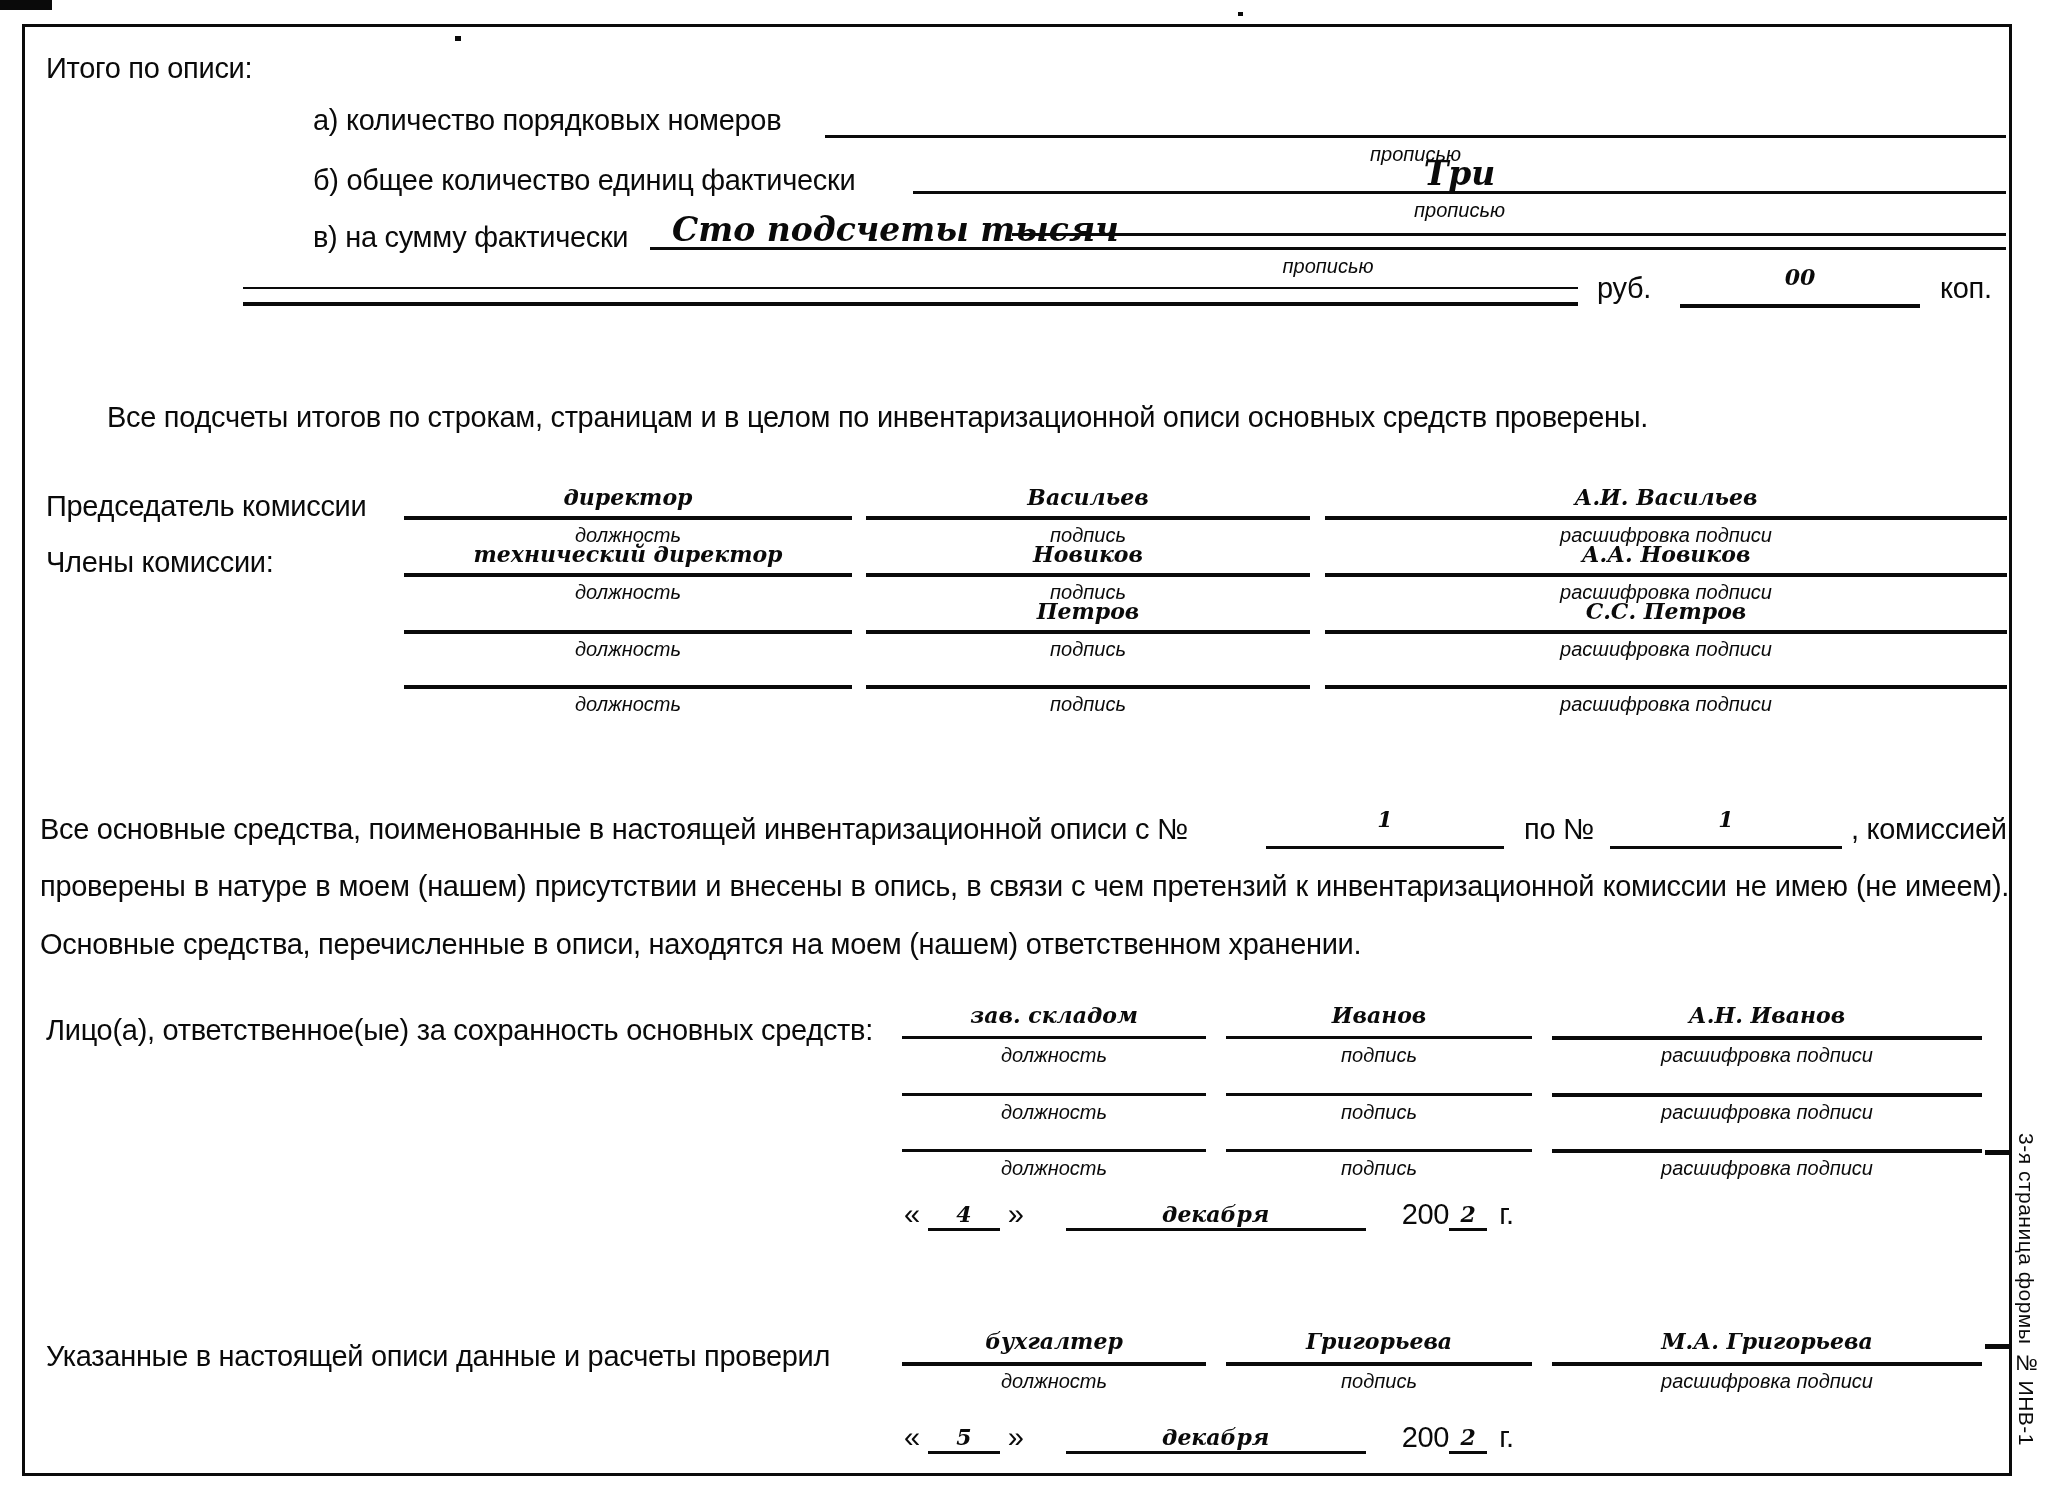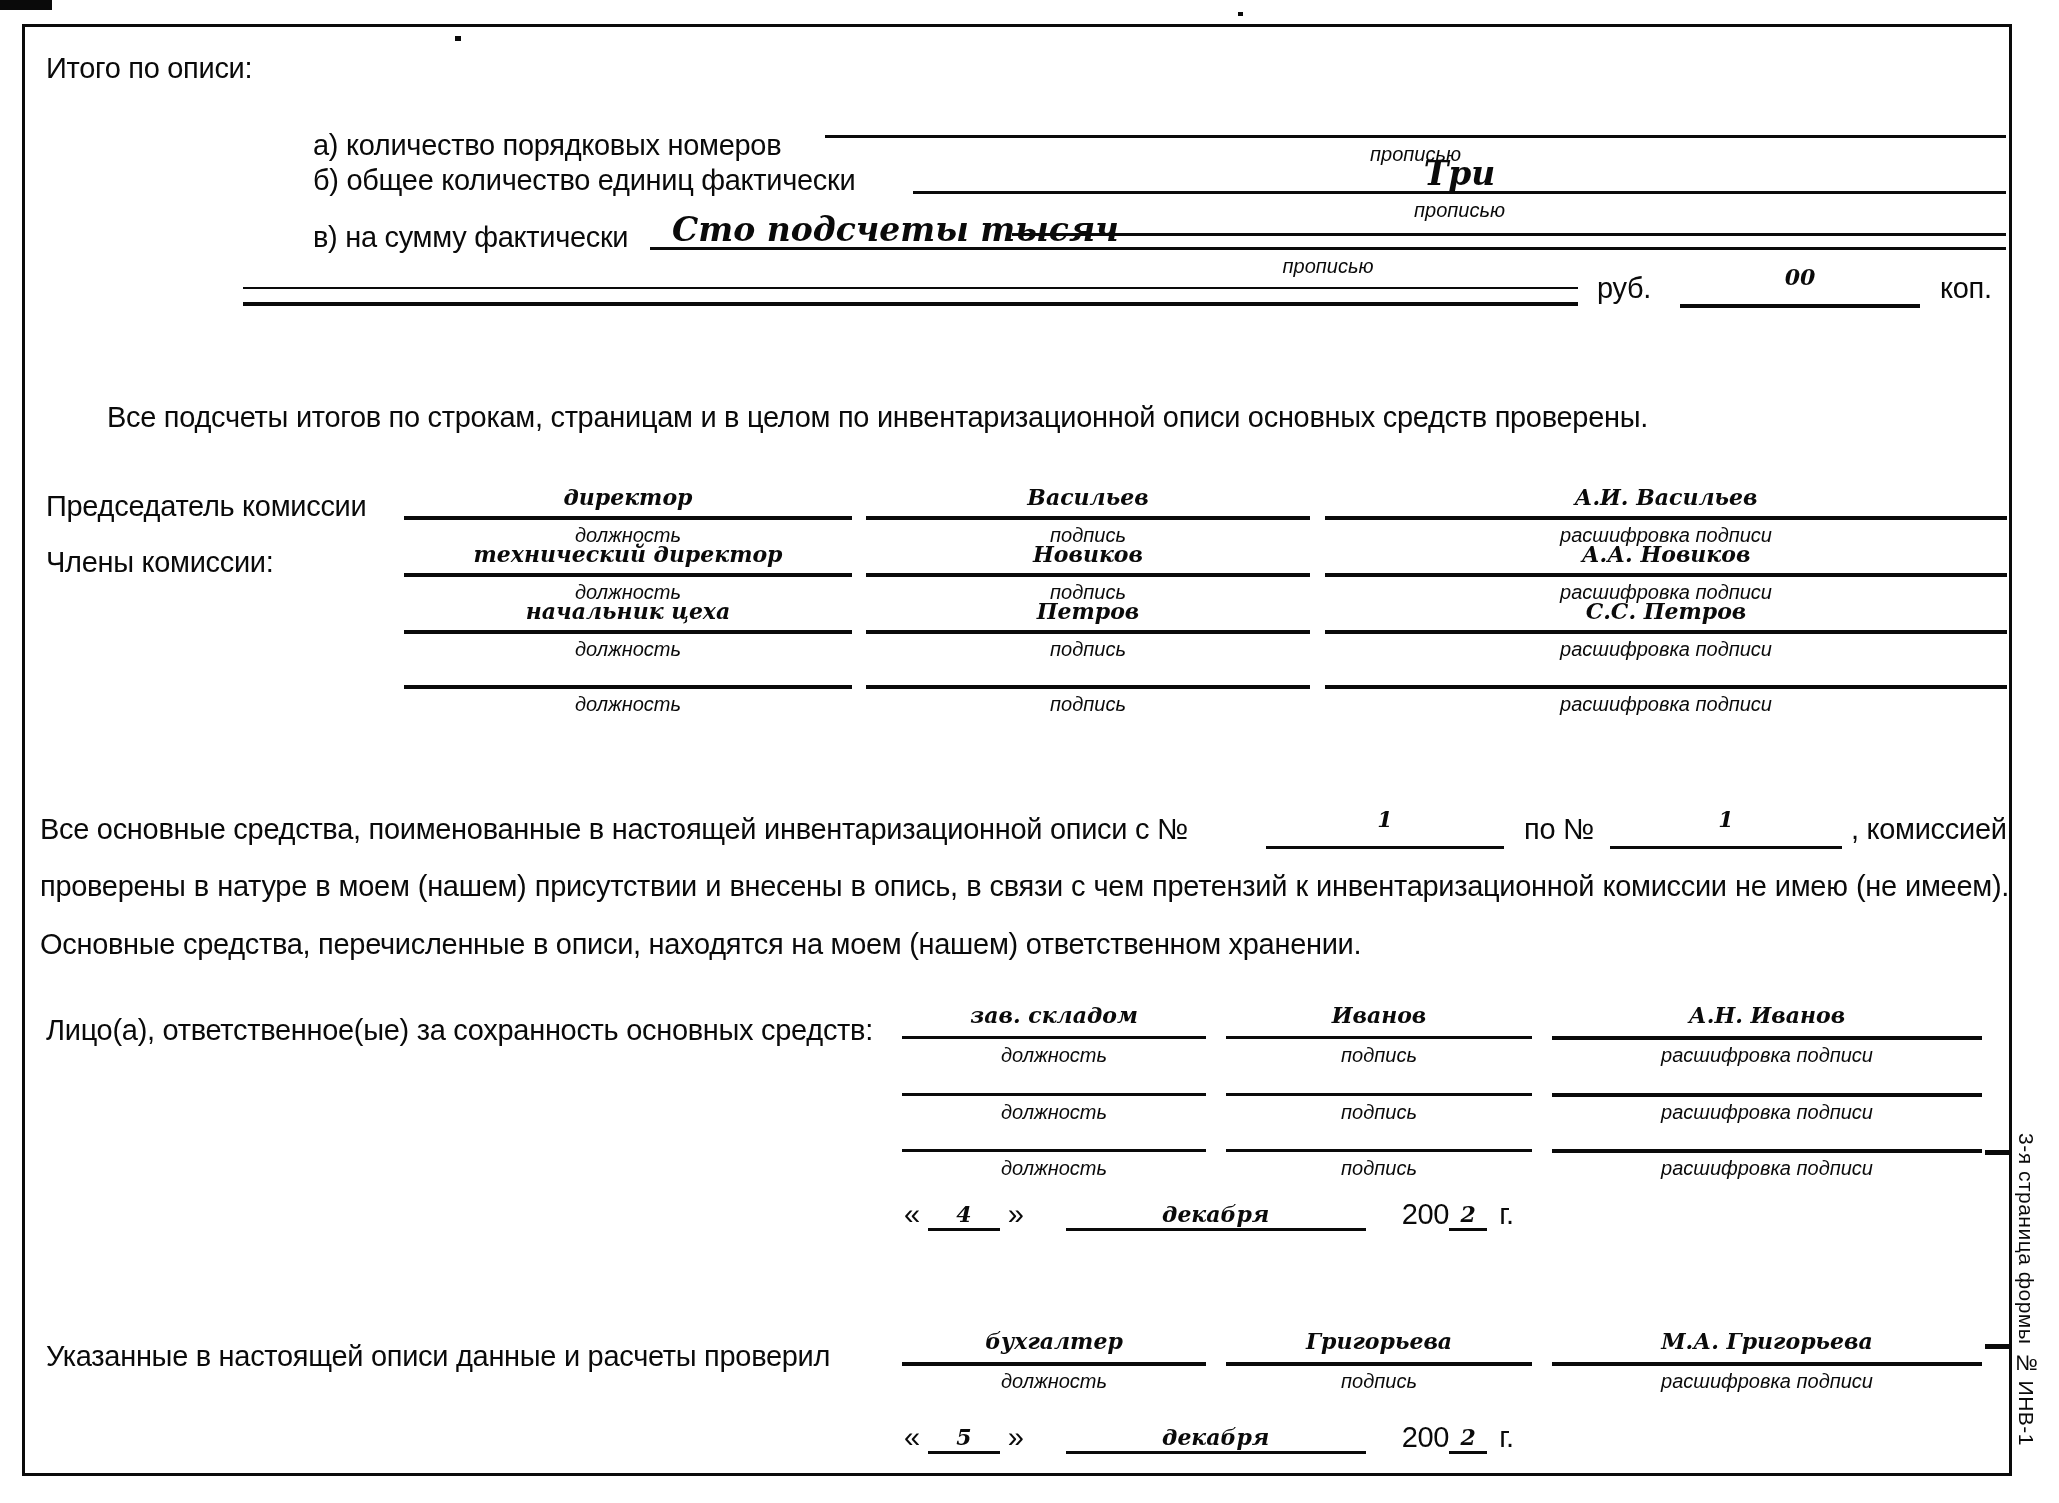--- a/index.html
+++ b/index.html
@@ -29,21 +29,21 @@
   <div class="ln" style="left:0;top:0;width:52px;height:10px;"></div>
   <div class="ln" style="left:455px;top:36px;width:6px;height:5px;"></div>
   <div class="ln" style="left:1238px;top:12px;width:5px;height:4px;"></div>
   <div class="ln" style="left:1985px;top:1150px;width:24px;height:5px;"></div>
   <div class="ln" style="left:1985px;top:1344px;width:24px;height:5px;"></div>
 
   <div class="box"></div>
 
   <div class="abs lbl" style="left:46px;top:52px;">Итого по описи:</div>
 
-  <div class="abs lbl" style="left:313px;top:129px;text-align:right;">а)  количество порядковых номеров</div>
+  <div class="abs lbl" style="left:313px;top:104px;text-align:right;">а)  количество порядковых номеров</div>
   <div class="ln" style="left:825px;top:135px;width:1181px;height:3px;"></div>
   <div class="abs sub center" style="left:825px;top:143px;width:1181px;">прописью</div>
 
   <div class="abs lbl" style="left:313px;top:164px;">б)  общее количество единиц фактически</div>
   <div class="abs hand hand-lg center" style="left:913px;top:154px;width:1093px;">Три</div>
   <div class="ln" style="left:913px;top:191px;width:1093px;height:3px;"></div>
   <div class="abs sub center" style="left:913px;top:199px;width:1093px;">прописью</div>
 
   <div class="abs lbl" style="left:313px;top:221px;">в)  на сумму фактически</div>
   <div class="abs hand hand-lg" style="left:672px;top:210px;">Сто подсчеты тысяч</div>
@@ -75,21 +75,20 @@
   <div class="abs hand center" style="left:404px;top:541px;width:448px;">технический директор</div>
   <div class="abs hand center" style="left:866px;top:541px;width:444px;">Новиков</div>
   <div class="abs hand center" style="left:1325px;top:541px;width:682px;">А.А. Новиков</div>
   <div class="ln" style="left:404px;top:573px;width:448px;height:4px;"></div>
   <div class="ln" style="left:866px;top:573px;width:444px;height:4px;"></div>
   <div class="ln" style="left:1325px;top:573px;width:682px;height:4px;"></div>
   <div class="abs sub center" style="left:404px;top:581px;width:448px;">должность</div>
   <div class="abs sub center" style="left:866px;top:581px;width:444px;">подпись</div>
   <div class="abs sub center" style="left:1325px;top:581px;width:682px;">расшифровка подписи</div>
 
-  <div class="abs hand center" style="left:404px;top:598px;width:448px;">начальник цеха</div>
   <div class="abs hand center" style="left:866px;top:598px;width:444px;">Петров</div>
   <div class="abs hand center" style="left:1325px;top:598px;width:682px;">С.С. Петров</div>
   <div class="ln" style="left:404px;top:630px;width:448px;height:4px;"></div>
   <div class="ln" style="left:866px;top:630px;width:444px;height:4px;"></div>
   <div class="ln" style="left:1325px;top:630px;width:682px;height:4px;"></div>
   <div class="abs sub center" style="left:404px;top:638px;width:448px;">должность</div>
   <div class="abs sub center" style="left:866px;top:638px;width:444px;">подпись</div>
   <div class="abs sub center" style="left:1325px;top:638px;width:682px;">расшифровка подписи</div>
 
   <div class="ln" style="left:404px;top:685px;width:448px;height:4px;"></div>

